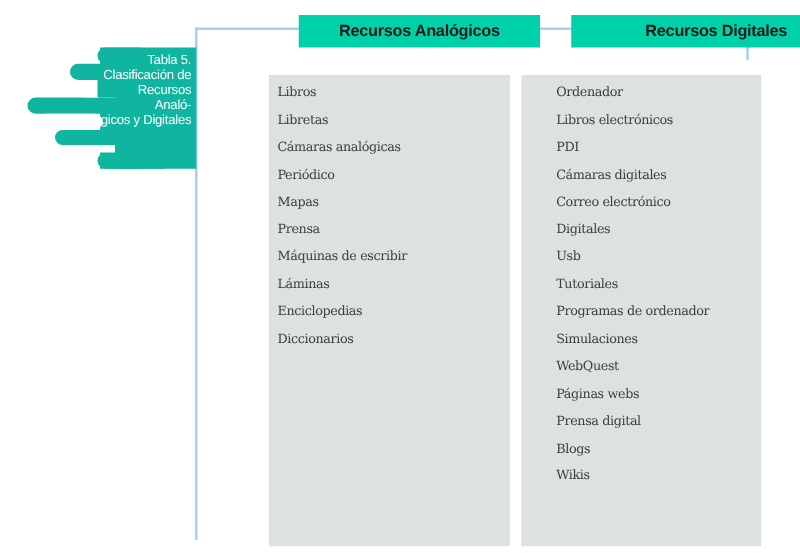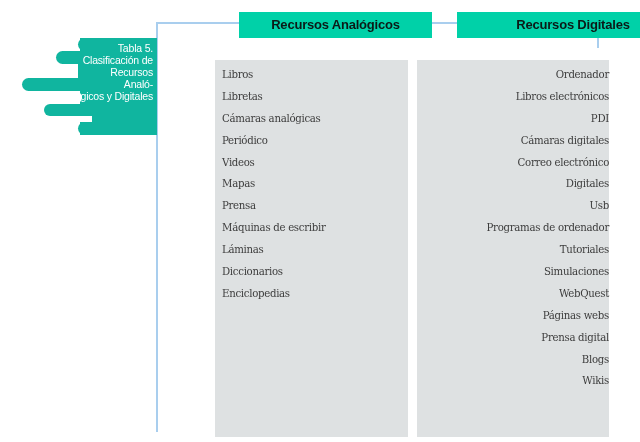--- a/index.html
+++ b/index.html
@@ -69,21 +69,21 @@
       font-size: 10.2px;
       color: #3d3d3d;
       height: 21.9px;
       line-height: 14px;
       white-space: nowrap;
       letter-spacing: -0.3px;
     }
     #col-analog { left: 215px; width: 193px; }
     #col-analog ul { padding-left: 7px; }
     #col-digital { left: 417px; width: 192px; }
-    #col-digital ul { padding-left: 18px; text-align: right; }
+    #col-digital ul { padding-left: 28px; }
     #hdr-analog { left: 215px; width: 193px; }
     #hdr-digital { left: 433px; width: 232px; }
   </style>
 </head>
 <body>
 
 <div class="connector" style="left:156px; top:22px; width:1.5px; height:410px;"></div>
 <div class="connector" style="left:156px; top:22px; width:442px; height:1.5px;"></div>
 <div class="connector" style="left:597px; top:22px; width:1.5px; height:26px;"></div>
 <div class="connector" style="left:597px; top:425px; width:1.5px; height:8px;"></div>
@@ -119,41 +119,40 @@
 
 <div class="header" id="hdr-analog">Recursos Analógicos</div>
 <div class="header" id="hdr-digital">Recursos Digitales</div>
 
 <div class="panel" id="col-analog">
   <ul>
     <li>Libros</li>
     <li>Libretas</li>
     <li>Cámaras analógicas</li>
     <li>Periódico</li>
-    <li>Videos</li>
     <li>Mapas</li>
     <li>Prensa</li>
     <li>Máquinas de escribir</li>
     <li>Láminas</li>
+    <li>Enciclopedias</li>
     <li>Diccionarios</li>
-    <li>Enciclopedias</li>
   </ul>
 </div>
 
 <div class="panel" id="col-digital">
   <ul>
     <li>Ordenador</li>
     <li>Libros electrónicos</li>
     <li>PDI</li>
     <li>Cámaras digitales</li>
     <li>Correo electrónico</li>
     <li>Digitales</li>
     <li>Usb</li>
+    <li>Tutoriales</li>
     <li>Programas de ordenador</li>
-    <li>Tutoriales</li>
     <li>Simulaciones</li>
     <li>WebQuest</li>
     <li>Páginas webs</li>
     <li>Prensa digital</li>
     <li>Blogs</li>
     <li>Wikis</li>
   </ul>
 </div>
 
 </body></html>

